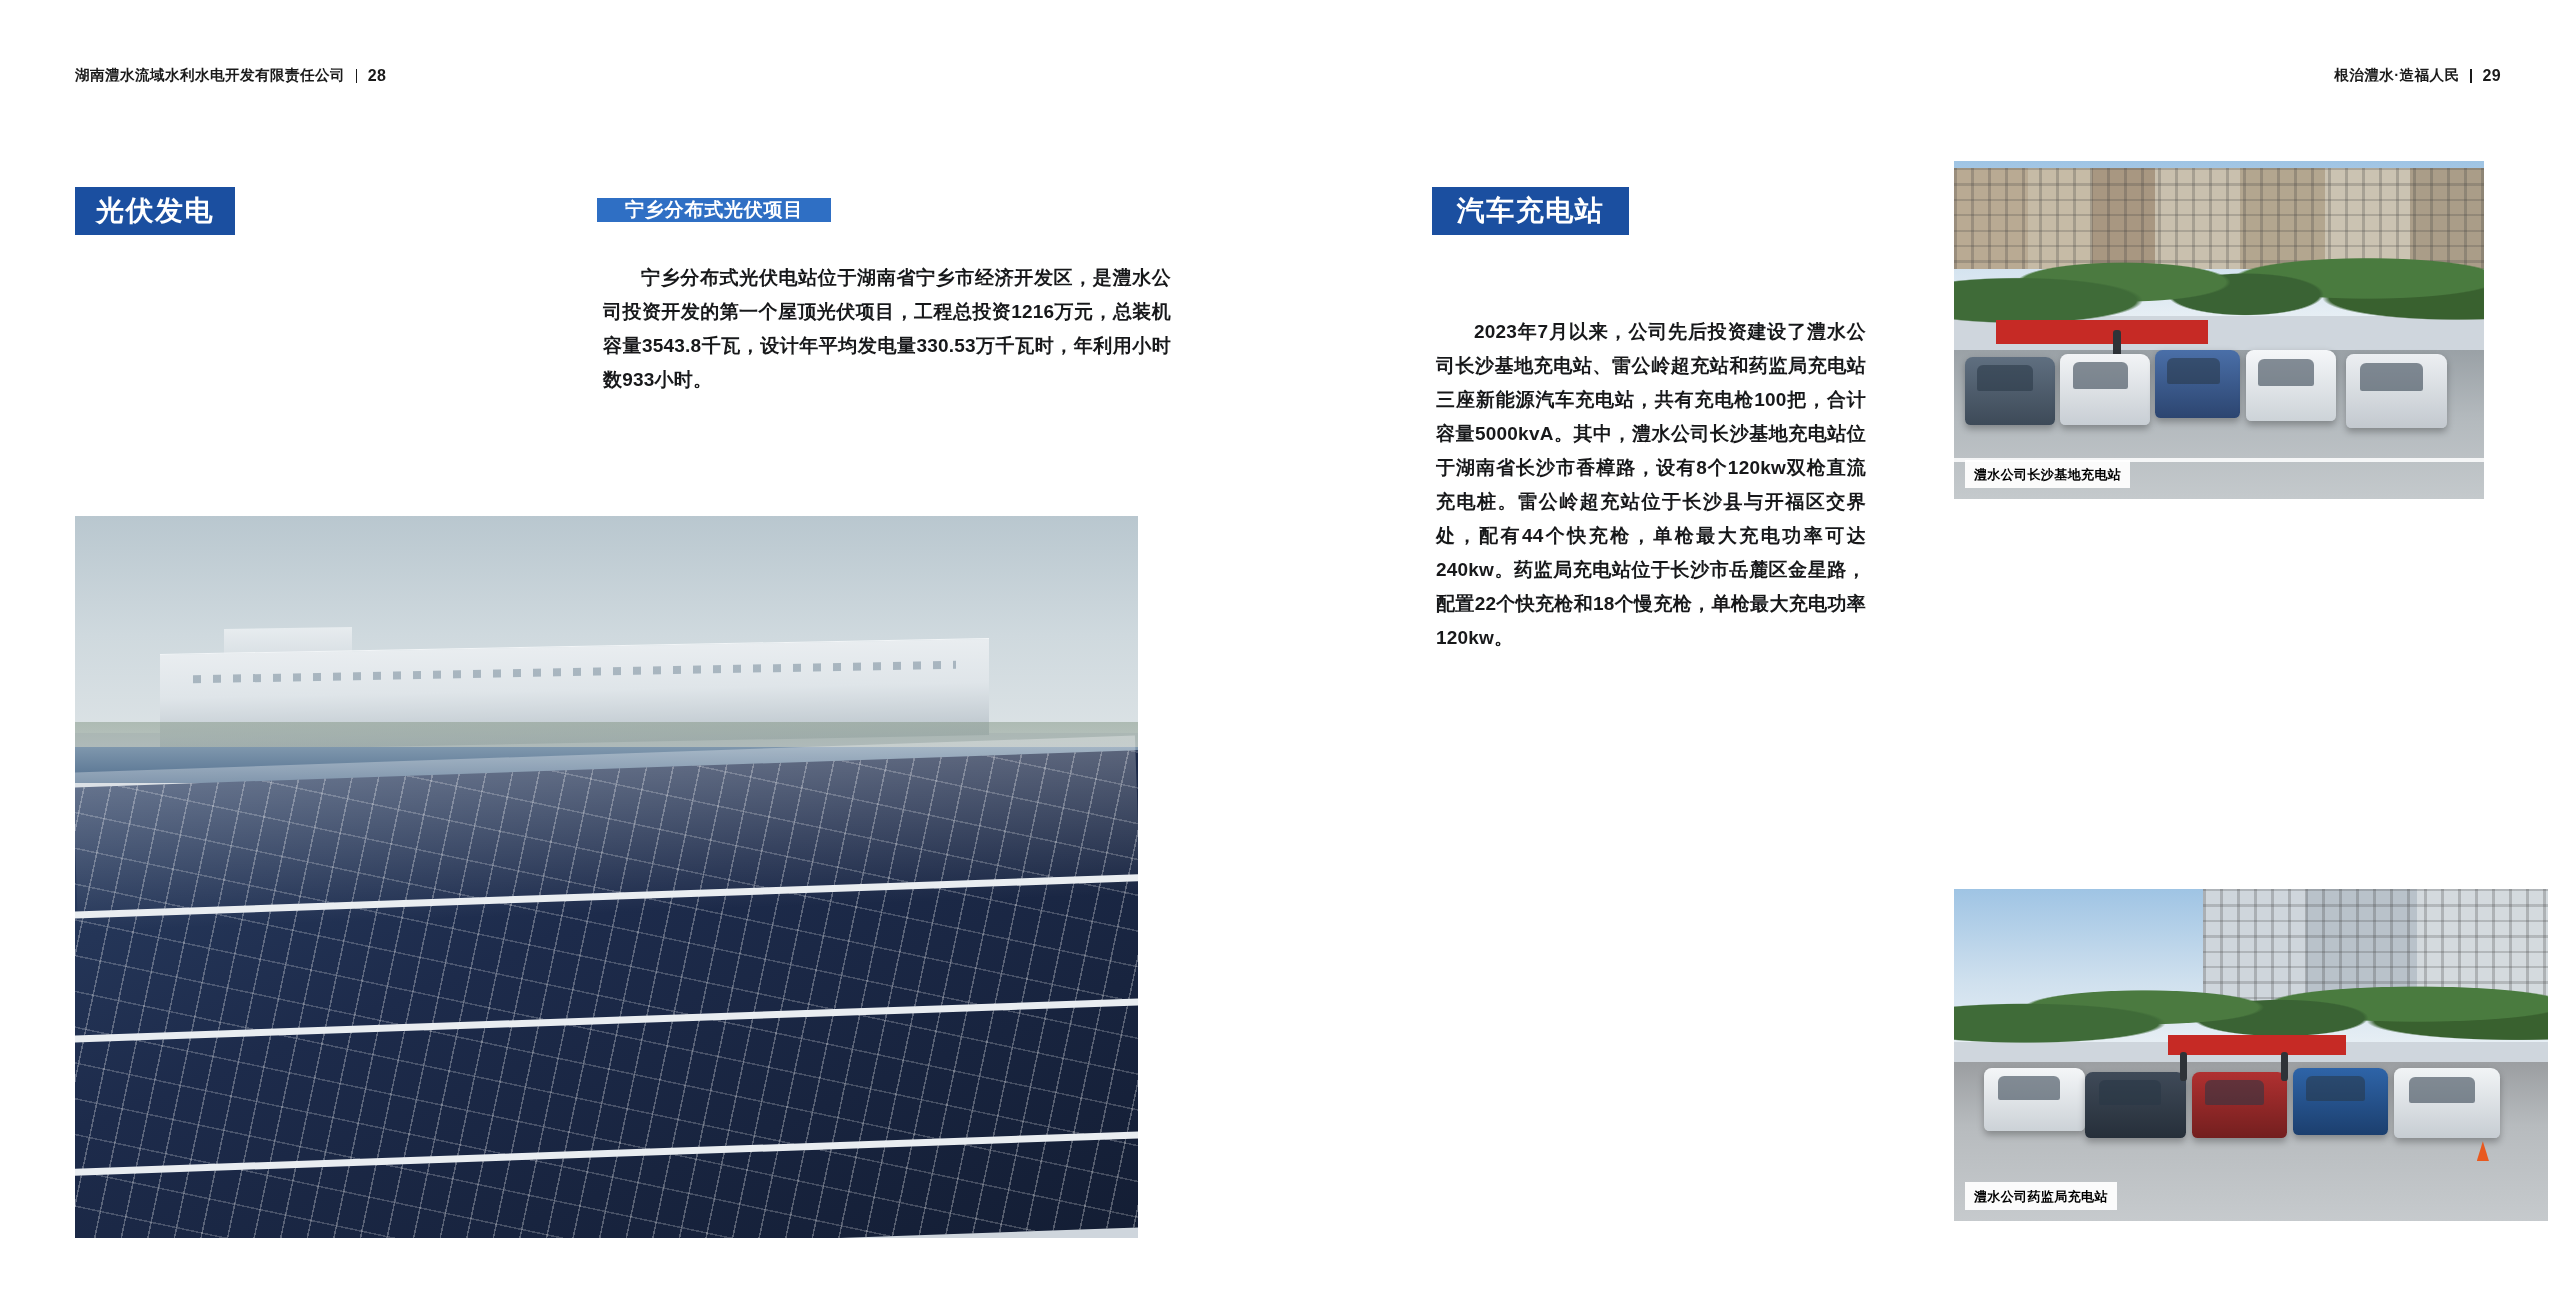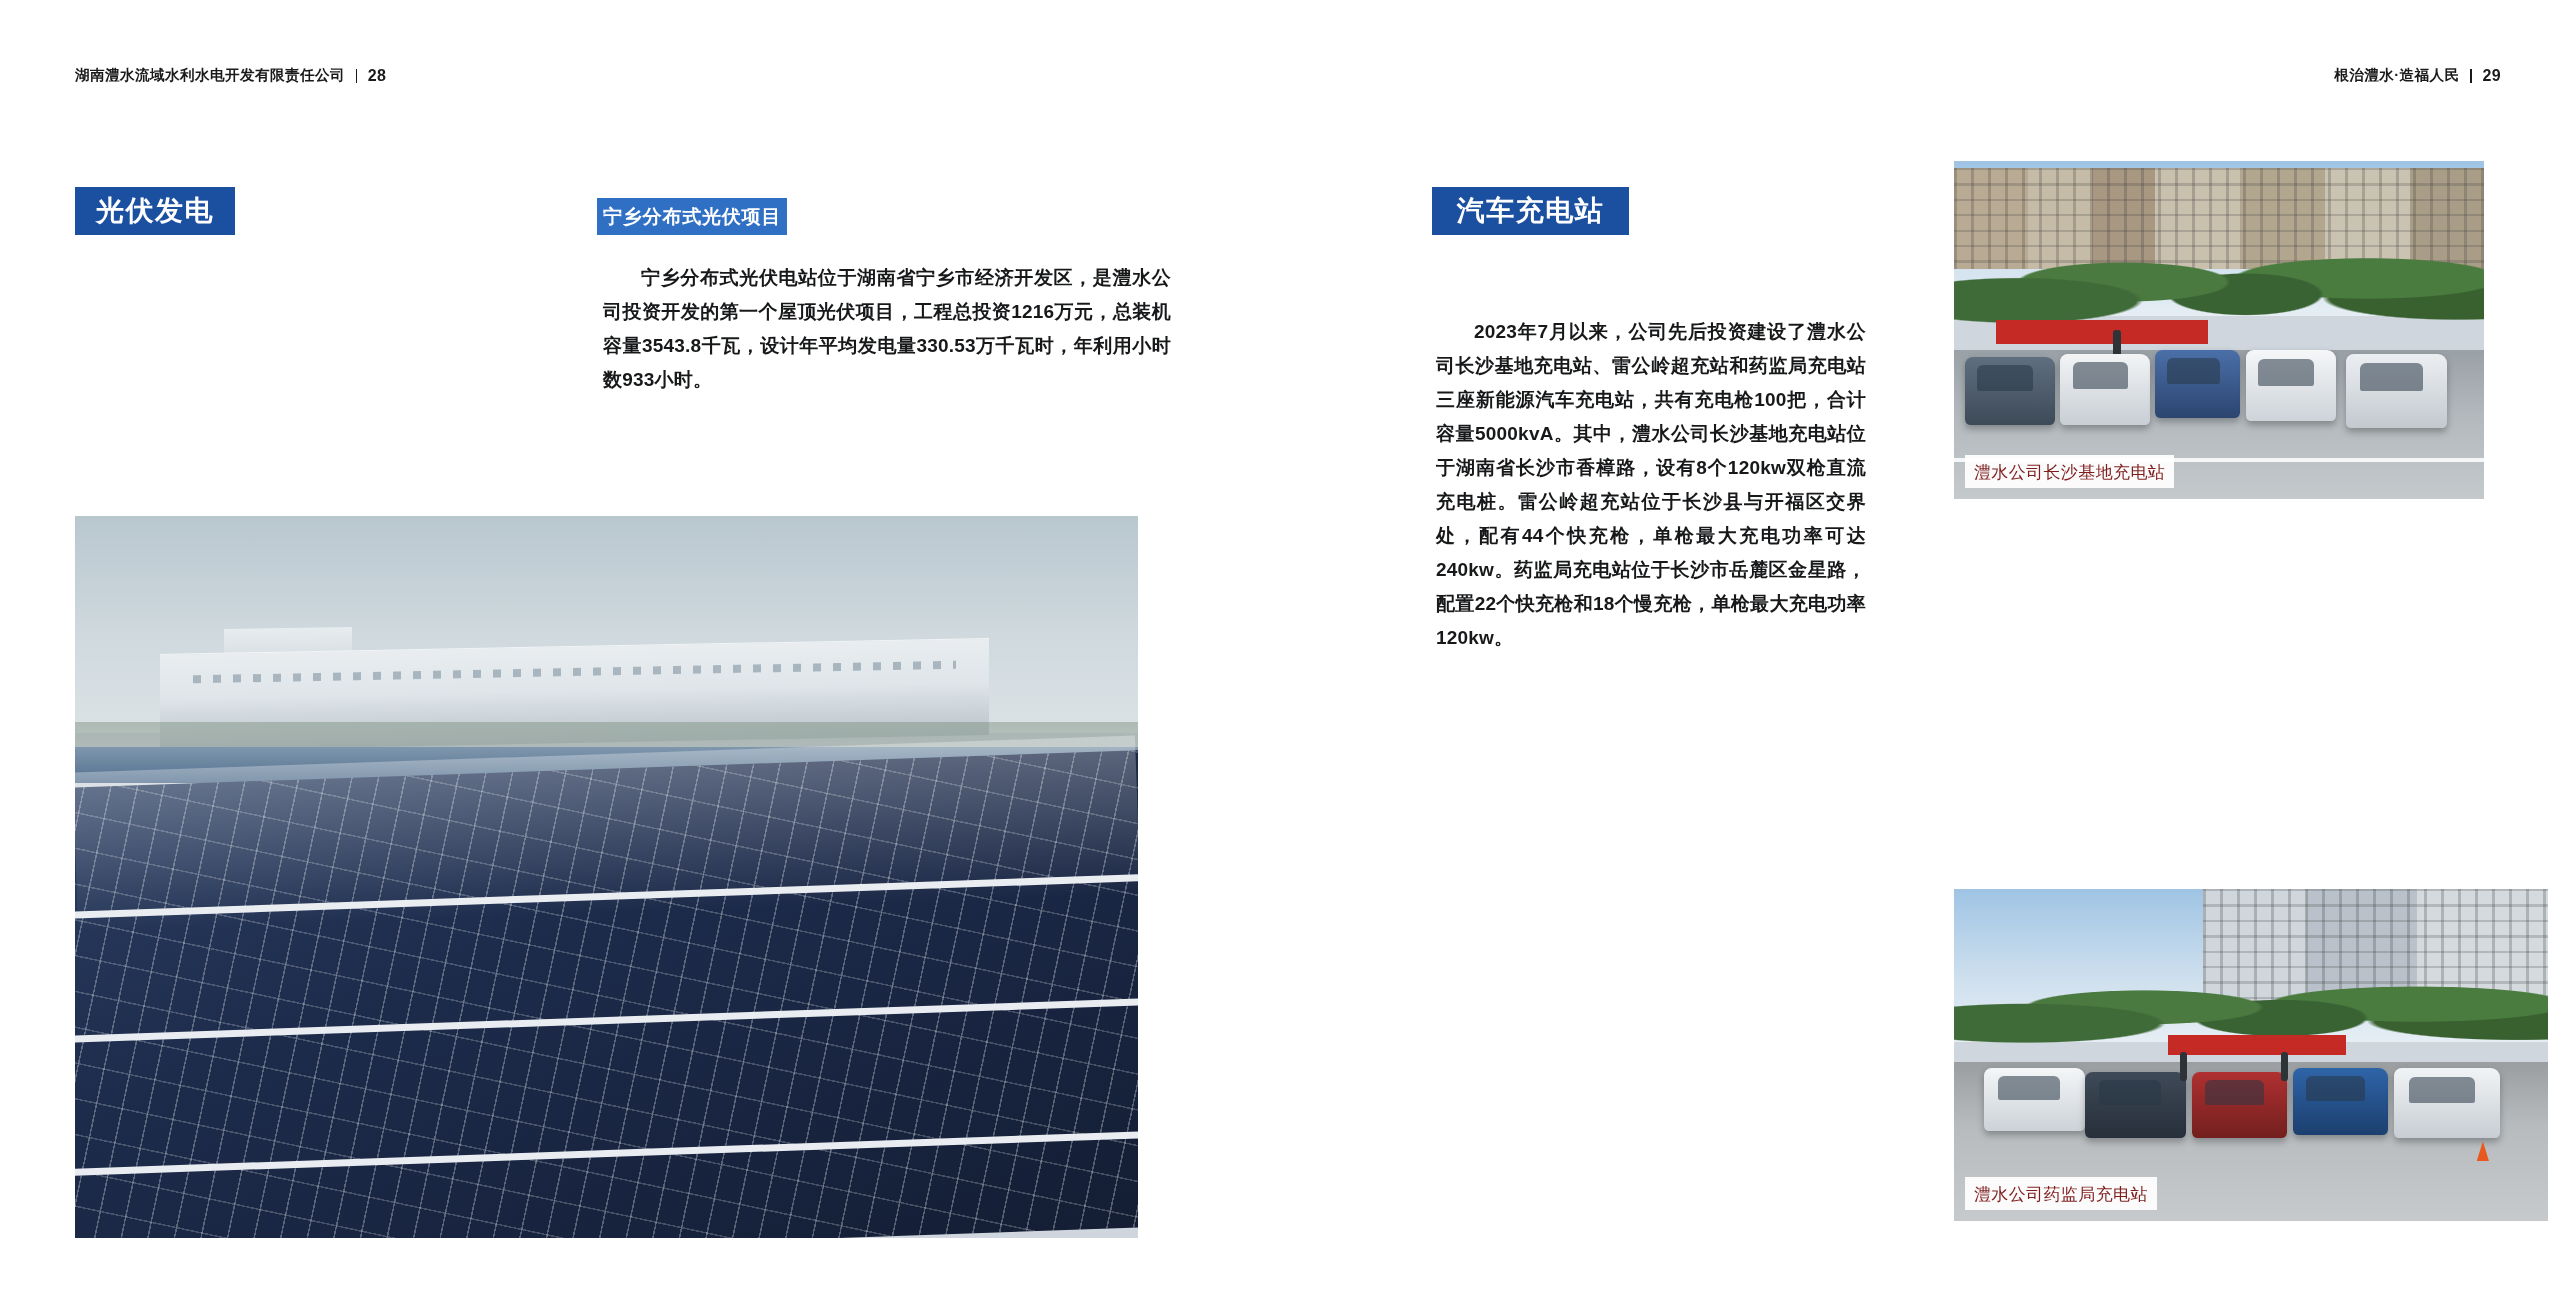--- a/index.html
+++ b/index.html
@@ -70,22 +70,22 @@
   
   .subtitle {
     position: absolute;
     background: #2f6fc4;
     color: #ffffff;
     font-size: 19px;
     font-weight: bold;
     letter-spacing: 0.8px;
     display: flex;
     align-items: center;
-    padding: 0 6px;
-    height: 37px;
+    padding: 0 28px;
+    height: 24px;
   }
   #subtitle-pv { left: 597px; top: 198px; }
 
   
   .bodytext {
     position: absolute;
     font-size: 19px;
     line-height: 34px;
     color: #17181a;
     text-align: justify;
@@ -100,23 +100,23 @@
   .photo {
     position: absolute;
     overflow: hidden;
     background: #cfd6dd;
   }
   .photo .caption {
     position: absolute;
     left: 10.7px;
     bottom: 10.7px;
     background: rgba(255,255,255,0.93);
-    color: #7f1d1d;
-    font-size: 17px;
-    font-weight: normal;
+    color: #000000;
+    font-size: 13px;
+    font-weight: bold;
     padding: 5.4px 9.2px 4.6px 9.2px;
     letter-spacing: 0.4px;
     white-space: nowrap;
   }
 
   
   #photo-solar { left: 75px; top: 516px; width: 1063px; height: 722px; }
   .solar-sky {
     position: absolute; left:0; top:0; width:100%; height:30%;
     background: linear-gradient(180deg,#b9c7cf 0%, #cfd9de 55%, #dbe2e5 100%);

